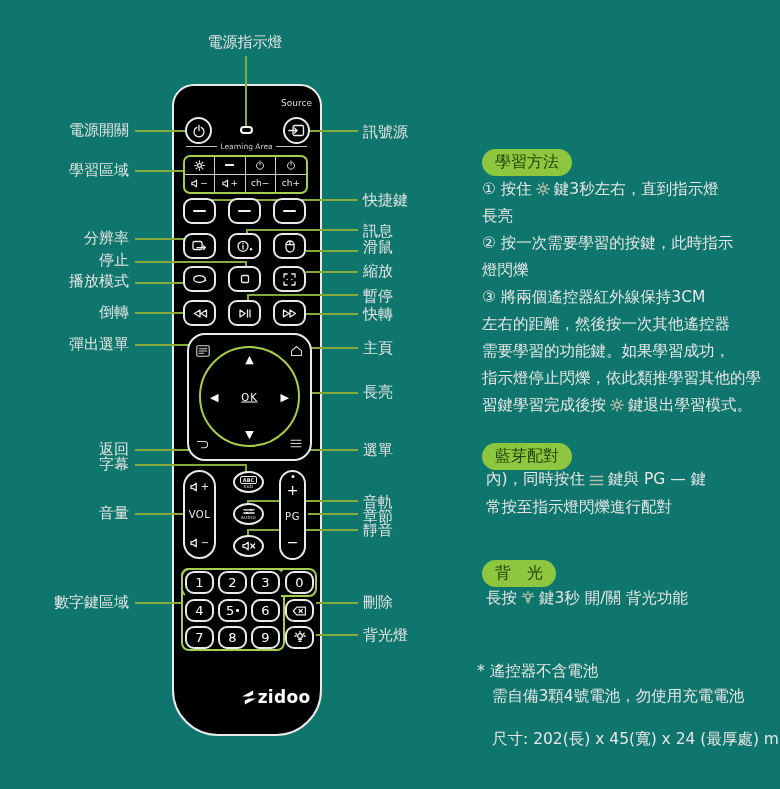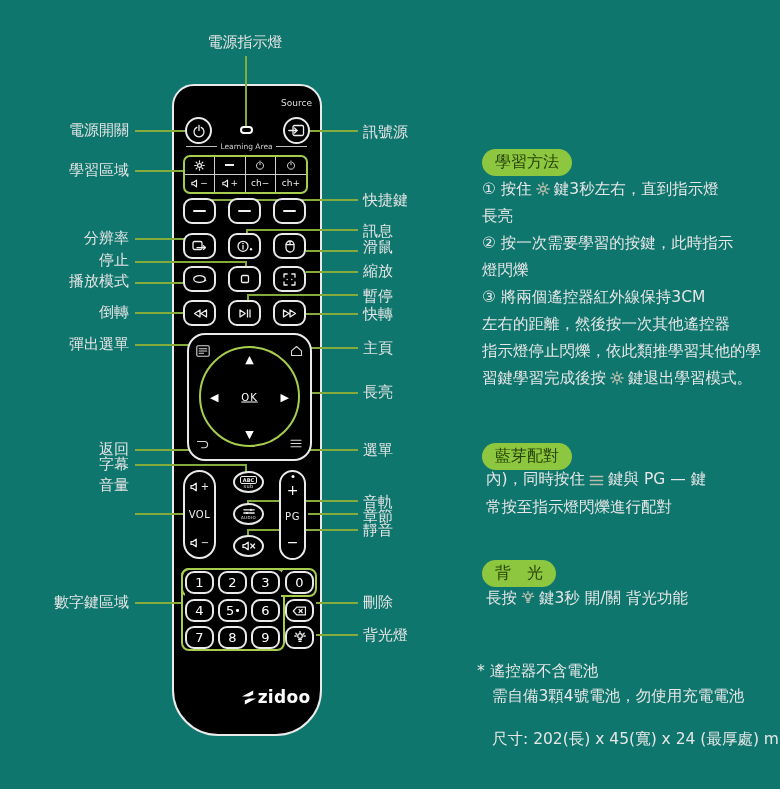--- a/index.html
+++ b/index.html
@@ -73,21 +73,21 @@
   <div class="lab" style="left:203px;top:33px;width:84px;text-align:center;">電源指示燈</div>
   <div class="lab labL" style="top:121px;">電源開關</div>
   <div class="lab labL" style="top:161px;">學習區域</div>
   <div class="lab labL" style="top:229px;">分辨率</div>
   <div class="lab labL" style="top:251px;">停止</div>
   <div class="lab labL" style="top:272px;">播放模式</div>
   <div class="lab labL" style="top:303px;">倒轉</div>
   <div class="lab labL" style="top:335px;">彈出選單</div>
   <div class="lab labL" style="top:440px;">返回</div>
   <div class="lab labL" style="top:455px;">字幕</div>
-  <div class="lab labL" style="top:476px;">音量</div>
+  <div class="lab labL" style="top:504px;">音量</div>
   <div class="lab labL" style="top:593px;">數字鍵區域</div>
 
   <div class="lab labR" style="top:123px;">訊號源</div>
   <div class="lab labR" style="top:191px;">快捷鍵</div>
   <div class="lab labR" style="top:222px;">訊息</div>
   <div class="lab labR" style="top:238px;">滑鼠</div>
   <div class="lab labR" style="top:262px;">縮放</div>
   <div class="lab labR" style="top:287px;">暫停</div>
   <div class="lab labR" style="top:305px;">快轉</div>
   <div class="lab labR" style="top:339px;">主頁</div>
@@ -391,20 +391,21 @@
       <span>① 按住</span><svg class="icg inlsvg" width="14" height="14" viewBox="0 0 12 12">
           <circle cx="6" cy="6" r="2.1"></circle>
           <path d="M6 0.8 V2.4 M6 9.6 V11.2 M0.8 6 H2.4 M9.6 6 H11.2 M2.3 2.3 L3.4 3.4 M8.6 8.6 L9.7 9.7 M2.3 9.7 L3.4 8.6 M8.6 3.4 L9.7 2.3"></path>
         </svg><span>鍵3秒左右，直到指示燈</span>
     </div>
     <div>長亮</div>
     <div>② 按一次需要學習的按鍵，此時指示</div>
     <div>燈閃爍</div>
     <div>③ 將兩個遙控器紅外線保持3CM</div>
     <div>左右的距離，然後按一次其他遙控器</div>
+    <div>需要學習的功能鍵。如果學習成功，</div>
     <div>指示燈停止閃爍，依此類推學習其他的學</div>
     <div>
       <span>習鍵學習完成後按</span><svg class="icg inlsvg" width="14" height="14" viewBox="0 0 12 12">
           <circle cx="6" cy="6" r="2.1"></circle>
           <path d="M6 0.8 V2.4 M6 9.6 V11.2 M0.8 6 H2.4 M9.6 6 H11.2 M2.3 2.3 L3.4 3.4 M8.6 8.6 L9.7 9.7 M2.3 9.7 L3.4 8.6 M8.6 3.4 L9.7 2.3"></path>
         </svg><span>鍵退出學習模式。</span>
     </div>
   </div>
 
   <div class="badge" style="left:482px;top:443px;">藍芽配對</div>

